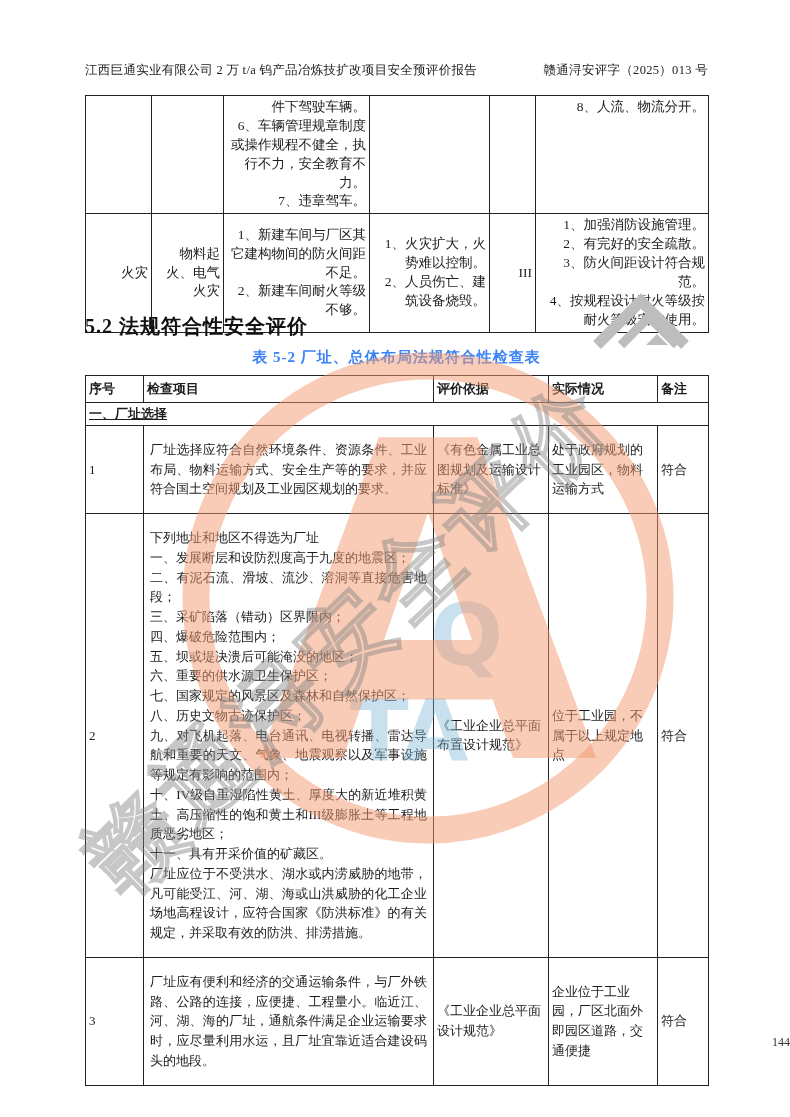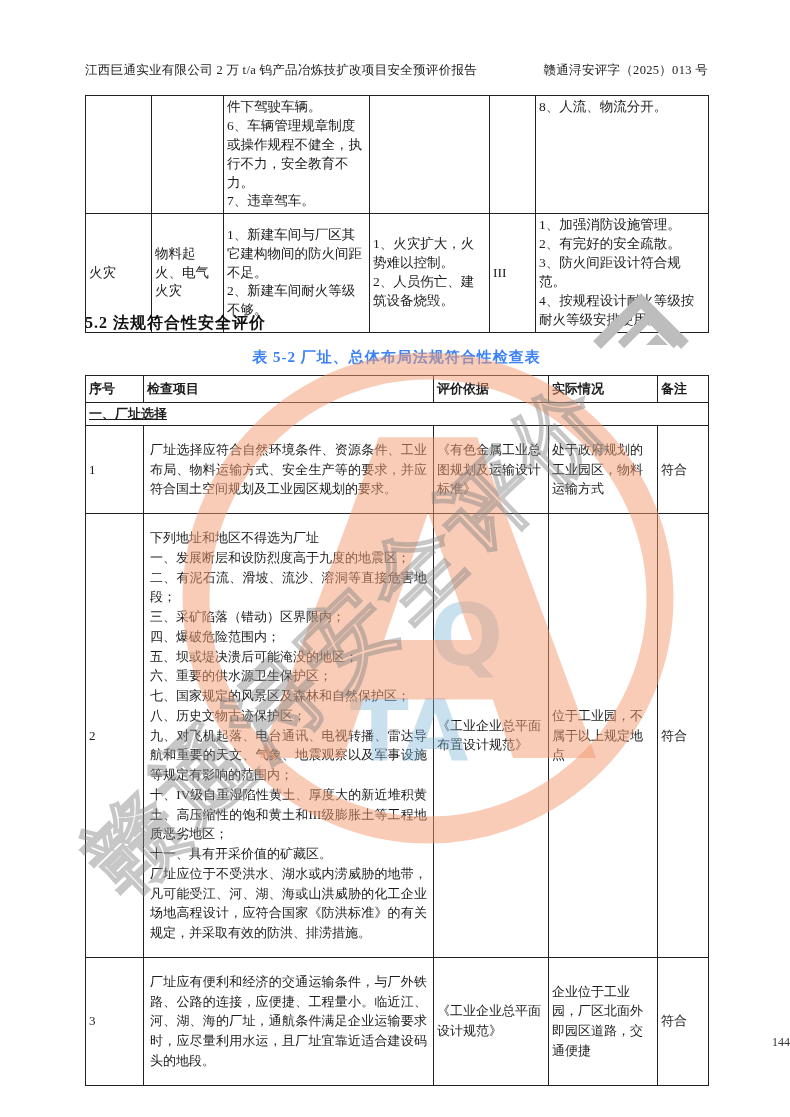--- a/index.html
+++ b/index.html
@@ -14,34 +14,34 @@
     display:flex; justify-content:space-between; align-items:flex-end;
     font-size:12.5px; letter-spacing:0.3px; color:#222;
   }
   
   table { border-collapse:collapse; table-layout:fixed; background:transparent; }
   td, th { border:1.5px solid #222; vertical-align:middle; overflow:hidden; }
   .t1 {
     position:absolute; top:95px; left:85px; width:623px;
     font-size:13.5px; line-height:1.4;
   }
-  .t1 td { text-align:left; padding:2px 3px; white-space:pre-line; }
+  .t1 td { text-align:right; padding:2px 3px; white-space:pre-line; }
   .t1 .rowA td { vertical-align:top; }
   .t2 {
     position:absolute; top:375px; left:85px; width:623px;
     font-size:13px; line-height:1.52;
   }
   .t2 td { padding:1px 3px; text-align:left; white-space:pre-line; }
   .t2 .th td { font-weight:bold; height:27px; }
   .t2 .section-span td { font-weight:bold; height:22px;text-decoration:underline; }
   .t2 .cell-item { text-align:justify; text-justify:inter-ideograph; padding:14px 6px; }
   
   .sec-heading {
     position:absolute; top:313px; left:85px;
-    font-size:16px; font-weight:bold; letter-spacing:1px; color:#111;
+    font-size:20px; font-weight:bold; letter-spacing:1px; color:#111;
   }
   .tbl-caption {
     position:absolute; top:348px; left:85px; width:623px; text-align:center;
     font-size:15px; font-weight:bold; letter-spacing:1px; color:#3b82f6;
   }
   .page-num {
     position:absolute; top:1035px; left:0; width:100%;
     text-align:right; font-size:12px; color:#333;
   }
   

